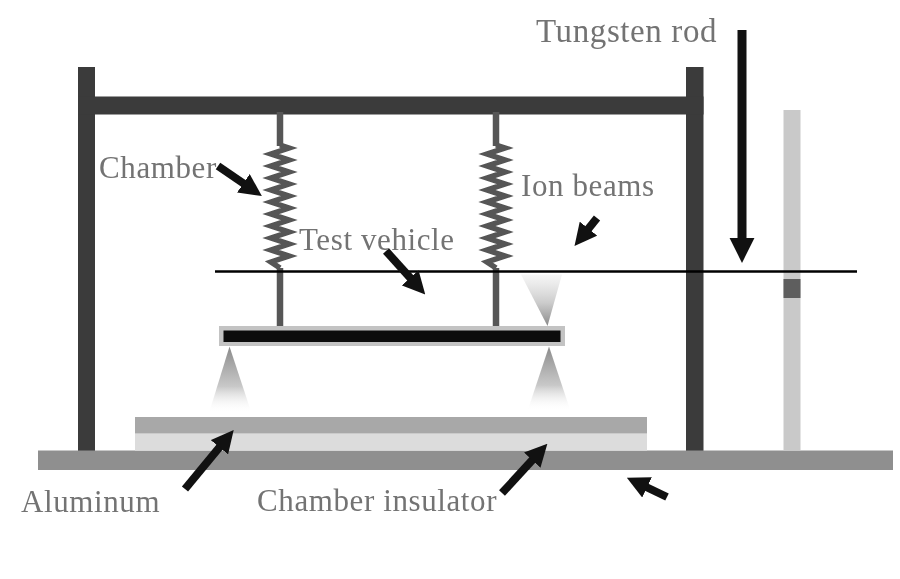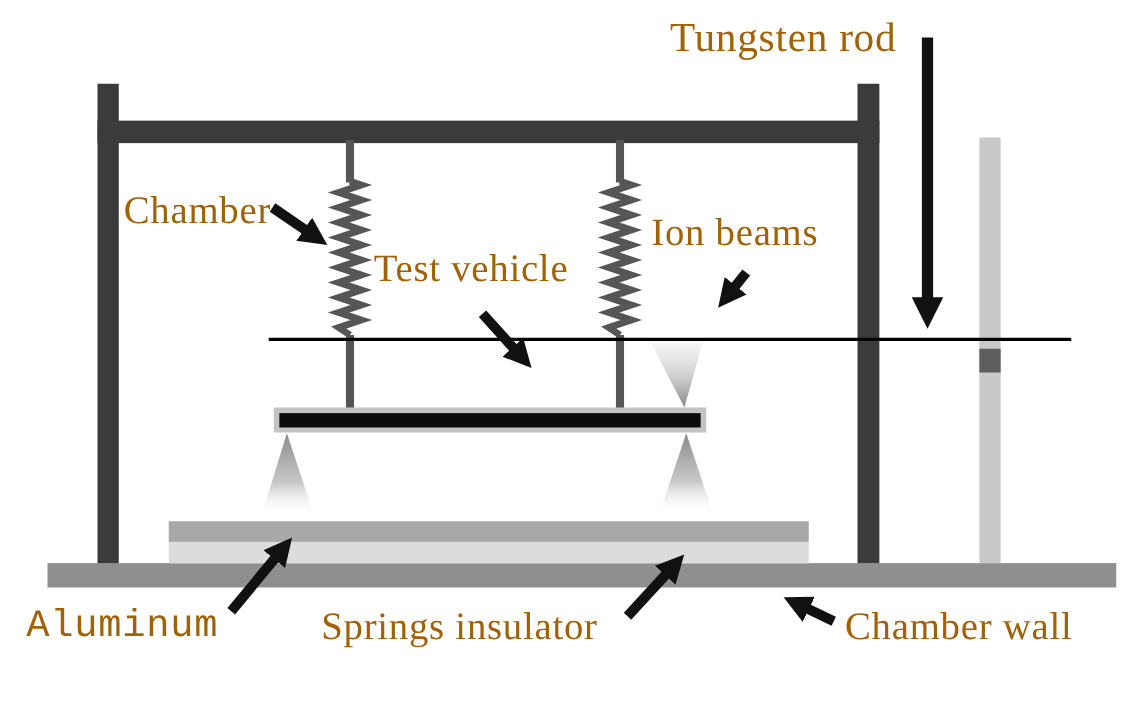--- a/index.html
+++ b/index.html
@@ -6,28 +6,28 @@
   #canvas{
     position:relative;
     width:900px;height:579px;
     background:#ffffff;
     overflow:hidden;
     font-family:"Liberation Serif","DejaVu Serif",serif;
   }
   #scene{position:absolute;left:0;top:0;}
   .lbl{
     position:absolute;
-    color:#a16207;
+    color:#737373;
     font-size:31px;
     letter-spacing:0.6px;
     white-space:nowrap;
     line-height:36px;
     user-select:none;
   }
-  .lbl span{display:block;font-family:Liberation Mono, monospace;}
+  .lbl span{display:block;}
 </style>
 </head>
 <body>
 
 <div id="canvas">
 
   <svg id="scene" width="900" height="579" viewBox="0 0 900 579">
     <defs>
       <marker id="ah" viewBox="0 0 10 10" refX="2.5" refY="5" markerWidth="2.8" markerHeight="2.8" orient="auto" markerUnits="strokeWidth">
         <path d="M0,0 L10,5 L0,10 Z" fill="#111111"></path>
@@ -82,25 +82,24 @@
     <line x1="597" y1="218" x2="585" y2="233" stroke="#111111" stroke-width="8" marker-end="url(#ah)"></line>
     <line x1="185" y1="489" x2="223" y2="443" stroke="#111111" stroke-width="8" marker-end="url(#ah)"></line>
     <line x1="502" y1="493" x2="536" y2="456" stroke="#111111" stroke-width="8" marker-end="url(#ah)"></line>
     <line x1="667" y1="497" x2="642" y2="485" stroke="#111111" stroke-width="8" marker-end="url(#ah)"></line>
   </svg>
 
   <div class="lbl" style="left:536px;top:13px;font-size:33px;">Tungsten rod</div>
 
   <div class="lbl" style="left:99px;top:150px;">Chamber</div>
 
-  <div class="lbl" style="left:299px;top:197px;">Test vehicle</div>
+  <div class="lbl" style="left:299px;top:222px;">Test vehicle</div>
 
   <div class="lbl" style="left:521px;top:168px;">Ion beams</div>
 
   <div class="lbl" style="left:21px;top:484px;">
     <span>Aluminum</span>
   </div>
 
-  <div class="lbl" style="left:257px;top:483px;">Springs insulator</div>
+  <div class="lbl" style="left:257px;top:483px;">Chamber insulator</div>
 
-  <div class="lbl" style="left:676px;top:483px;">Chamber wall</div>
 
 </div>
 
 </body></html>

